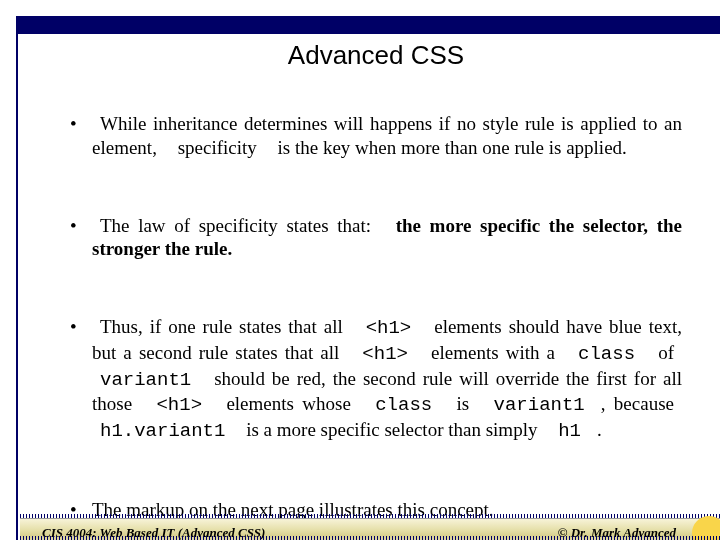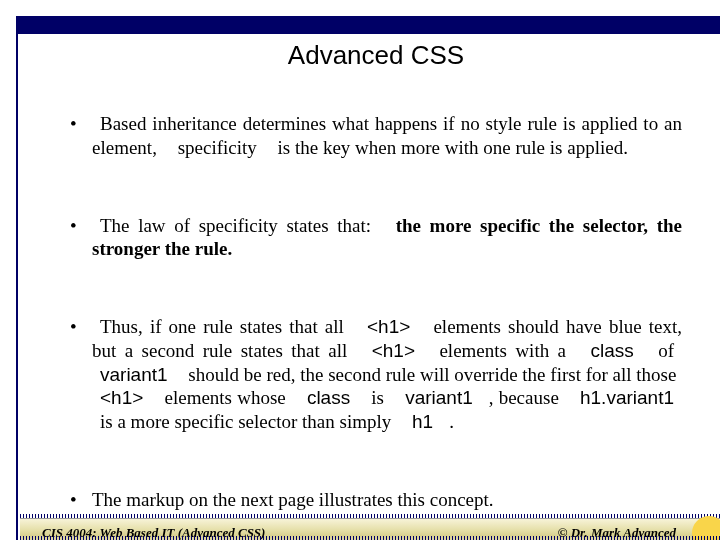--- a/index.html
+++ b/index.html
@@ -48,21 +48,21 @@
     color: #000;
   }
   .bullet .dot {
     width: 22px;
     flex: 0 0 22px;
     font-size: 19px;
   }
   .bullet .txt { flex: 1; }
   .ital { }
   .bold { font-weight: bold; }
-  .mono { font-family: Liberation Sans, sans-serif; }
+  .mono { font-family: Liberation Mono, monospace; }
   .footer {
     position: absolute;
     left: 2px; right: 2px; bottom: 2px;
     height: 38px;
   }
   .footer-bar {
     position: absolute;
     left: 0; right: 0; top: 4px; bottom: 4px;
     background: linear-gradient(#f7f3d8, #e5dfa8 40%, #d8d090 60%, #efe9c0);
     border-top: 1px solid #999;
@@ -104,21 +104,21 @@
 <div class="slide">
   <div class="topbar"></div>
 
   <div class="title">Advanced CSS</div>
 
   <div class="content">
 
     <div class="bullet">
       <div class="dot">•</div>
       <div class="txt">
-        <span>Based inheritance determines what happens if no style rule is applied to an element, </span><span class="ital">specificity</span><span> is the key when more with one rule is applied.</span>
+        <span>While inheritance determines will happens if no style rule is applied to an element, </span><span class="ital">specificity</span><span> is the key when more than one rule is applied.</span>
       </div>
     </div>
 
     <div class="bullet">
       <div class="dot">•</div>
       <div class="txt">
         <span>The law of specificity states that: </span><span class="bold">the more specific the selector, the stronger the rule.</span>
       </div>
     </div>
 

